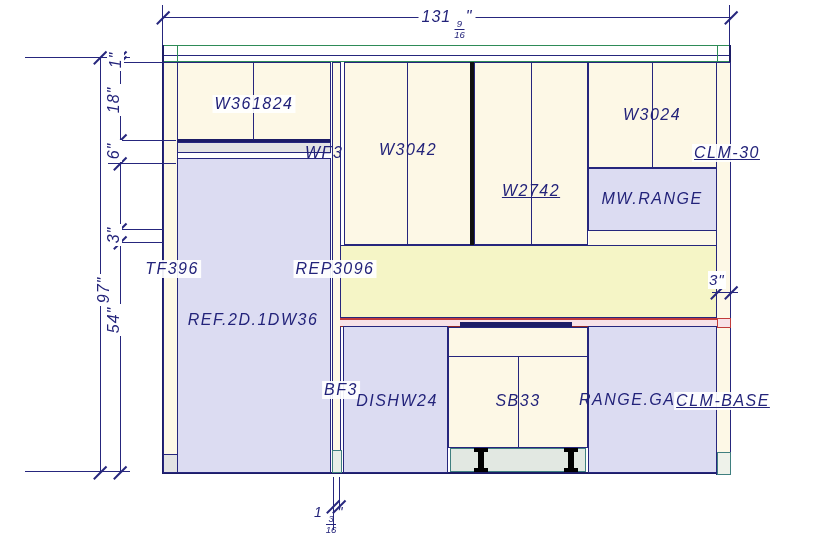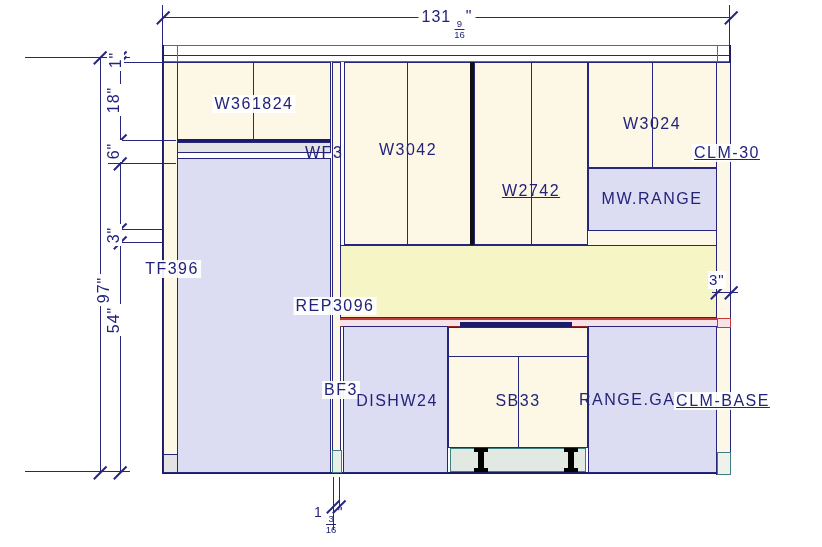--- a/index.html
+++ b/index.html
@@ -1,18 +1,18 @@
 <!DOCTYPE html>
 <html><head>
 <meta charset="utf-8">
 <style>
   html,body{margin:0;padding:0;background:#fff;}
   #canvas{
     position:relative;width:822px;height:547px;background:#ffffff;overflow:hidden;
-    font-family:"Liberation Sans",sans-serif;color:#23237a;
+    font-family:"Liberation Sans",sans-serif;color:#23237a;font-style:italic;
   }
   .hline{position:absolute;height:1px;background:#26267d;}
   .vline{position:absolute;width:1px;background:#26267d;}
   .thick{background:#1c1c66;}
   .rect{position:absolute;box-sizing:border-box;border:1px solid #26267d;}
   .cream{background:#fdf8e6;}
   .lav{background:#dcdcf2;}
   .gray{background:#e3e3e3;}
   .yellow{background:#f5f5c6;}
   .noborder{border:none;}
@@ -151,24 +151,25 @@
   <div class="tick" style="left:330px;top:506px;"></div>
   <div class="dim" style="left:314px;top:503px;font-size:14px;background:none;padding:0;"><span>1</span><span class="frac">
         <span class="n">3</span>
         <span>16</span>
       </span><span>"</span></div>
 
   <div class="lbl ctr" style="left:254px;top:95px;">W361824</div>
   <div class="lbl" style="left:303px;top:144px;background:none;">WF3</div>
   <div class="lbl ctr" style="left:408px;top:141px;background:none;">W3042</div>
   <div class="lbl ctr ul" style="left:531px;top:144px;background:none;margin-top:38px;">W2742</div>
-  <div class="lbl ctr" style="left:652px;top:115px;background:none;">W3024</div>
+  <div class="lbl ctr" style="left:652px;top:106px;background:none;">W3024</div>
   <div class="lbl ctr ul" style="left:727px;top:144px;">CLM-30</div>
   <div class="lbl ctr" style="left:652px;top:190px;background:none;">MW.RANGE</div>
   <div class="lbl ctr" style="left:172px;top:260px;">TF396</div>
-  <div class="lbl ctr" style="left:335px;top:260px;margin-top:37px;">REP3096</div>
+  <div class="lbl ctr" style="left:335px;top:260px;">REP3096</div>
+  <div class="lbl ctr" style="left:253px;top:311px;background:none;">REF.2D.1DW36</div>
   <div class="lbl ctr" style="left:341px;top:381px;">BF3</div>
   <div class="lbl ctr" style="left:397px;top:392px;background:none;">DISHW24</div>
   <div class="lbl ctr" style="left:518px;top:392px;background:none;">SB33</div>
   <div class="lbl" style="left:577px;top:391px;background:none;">RANGE.GAS</div>
   <div class="lbl ctr ul" style="left:723px;top:392px;">CLM-BASE</div>
 
 </div>
 
 </body></html>

